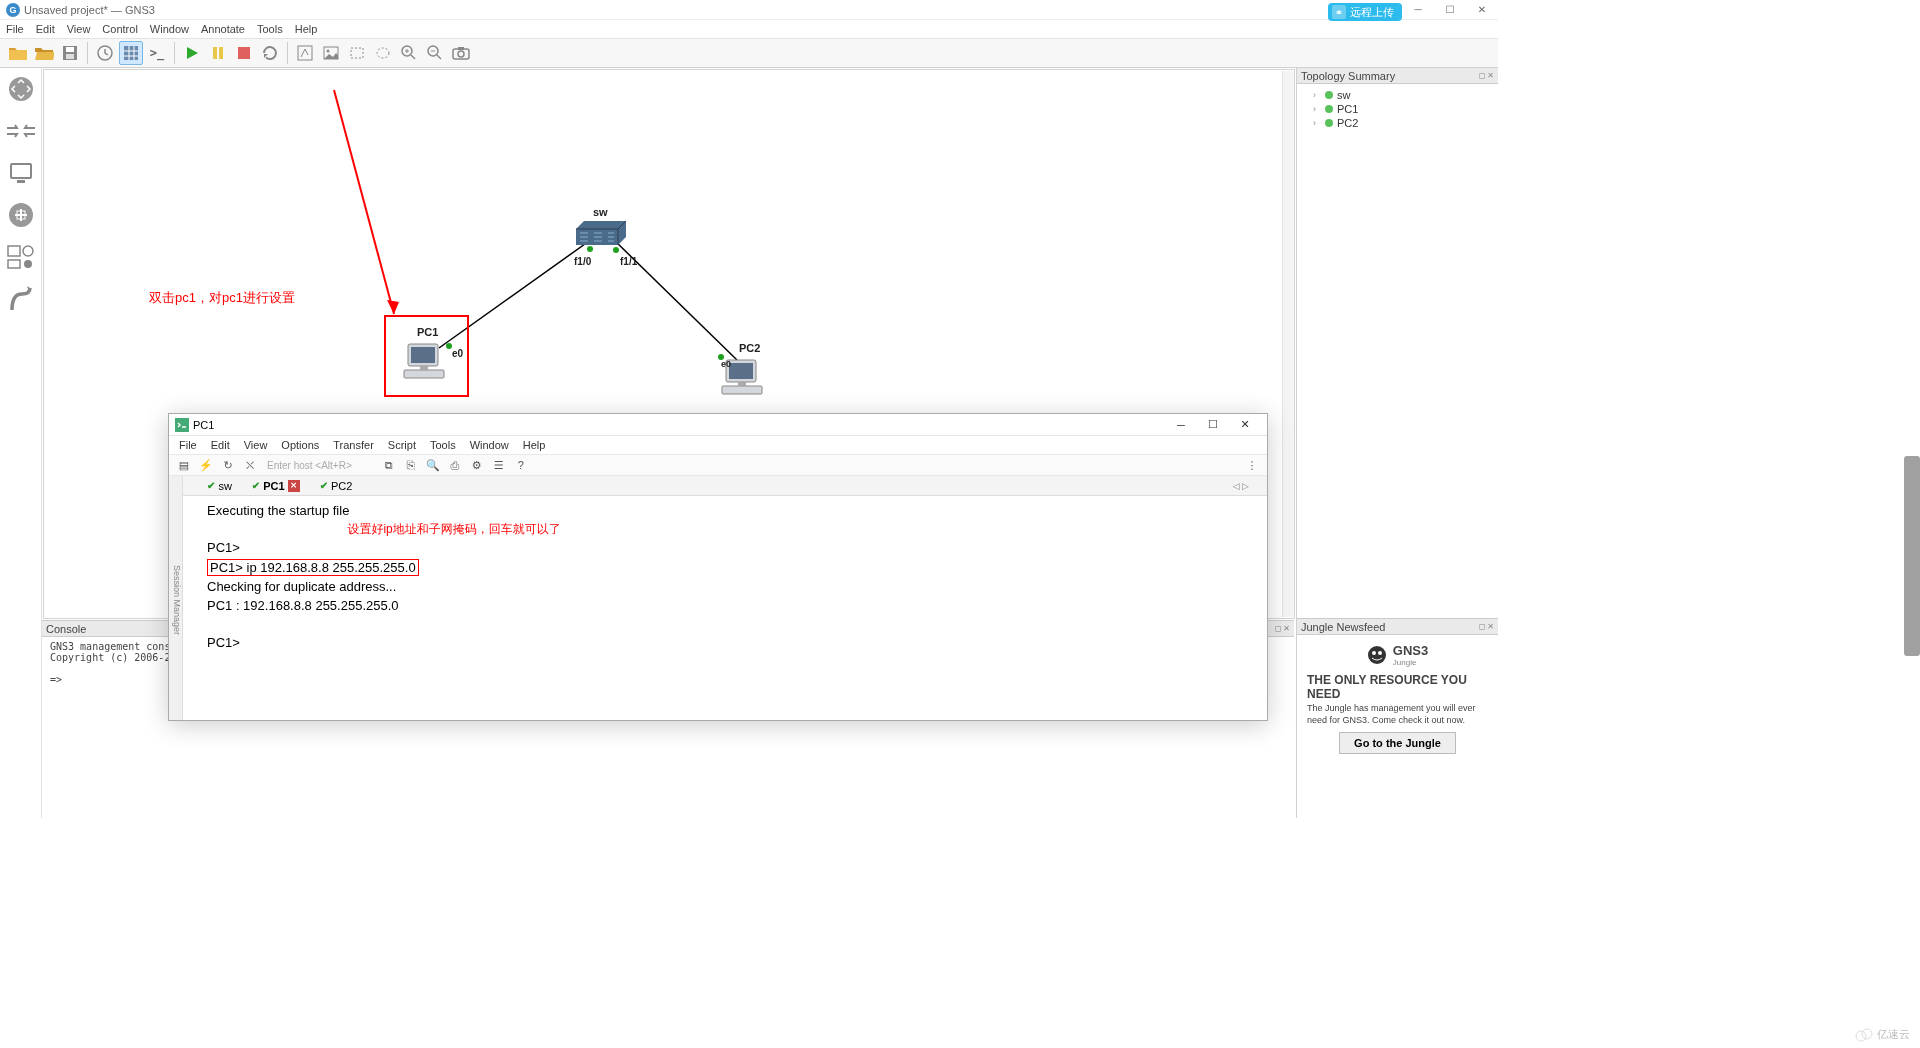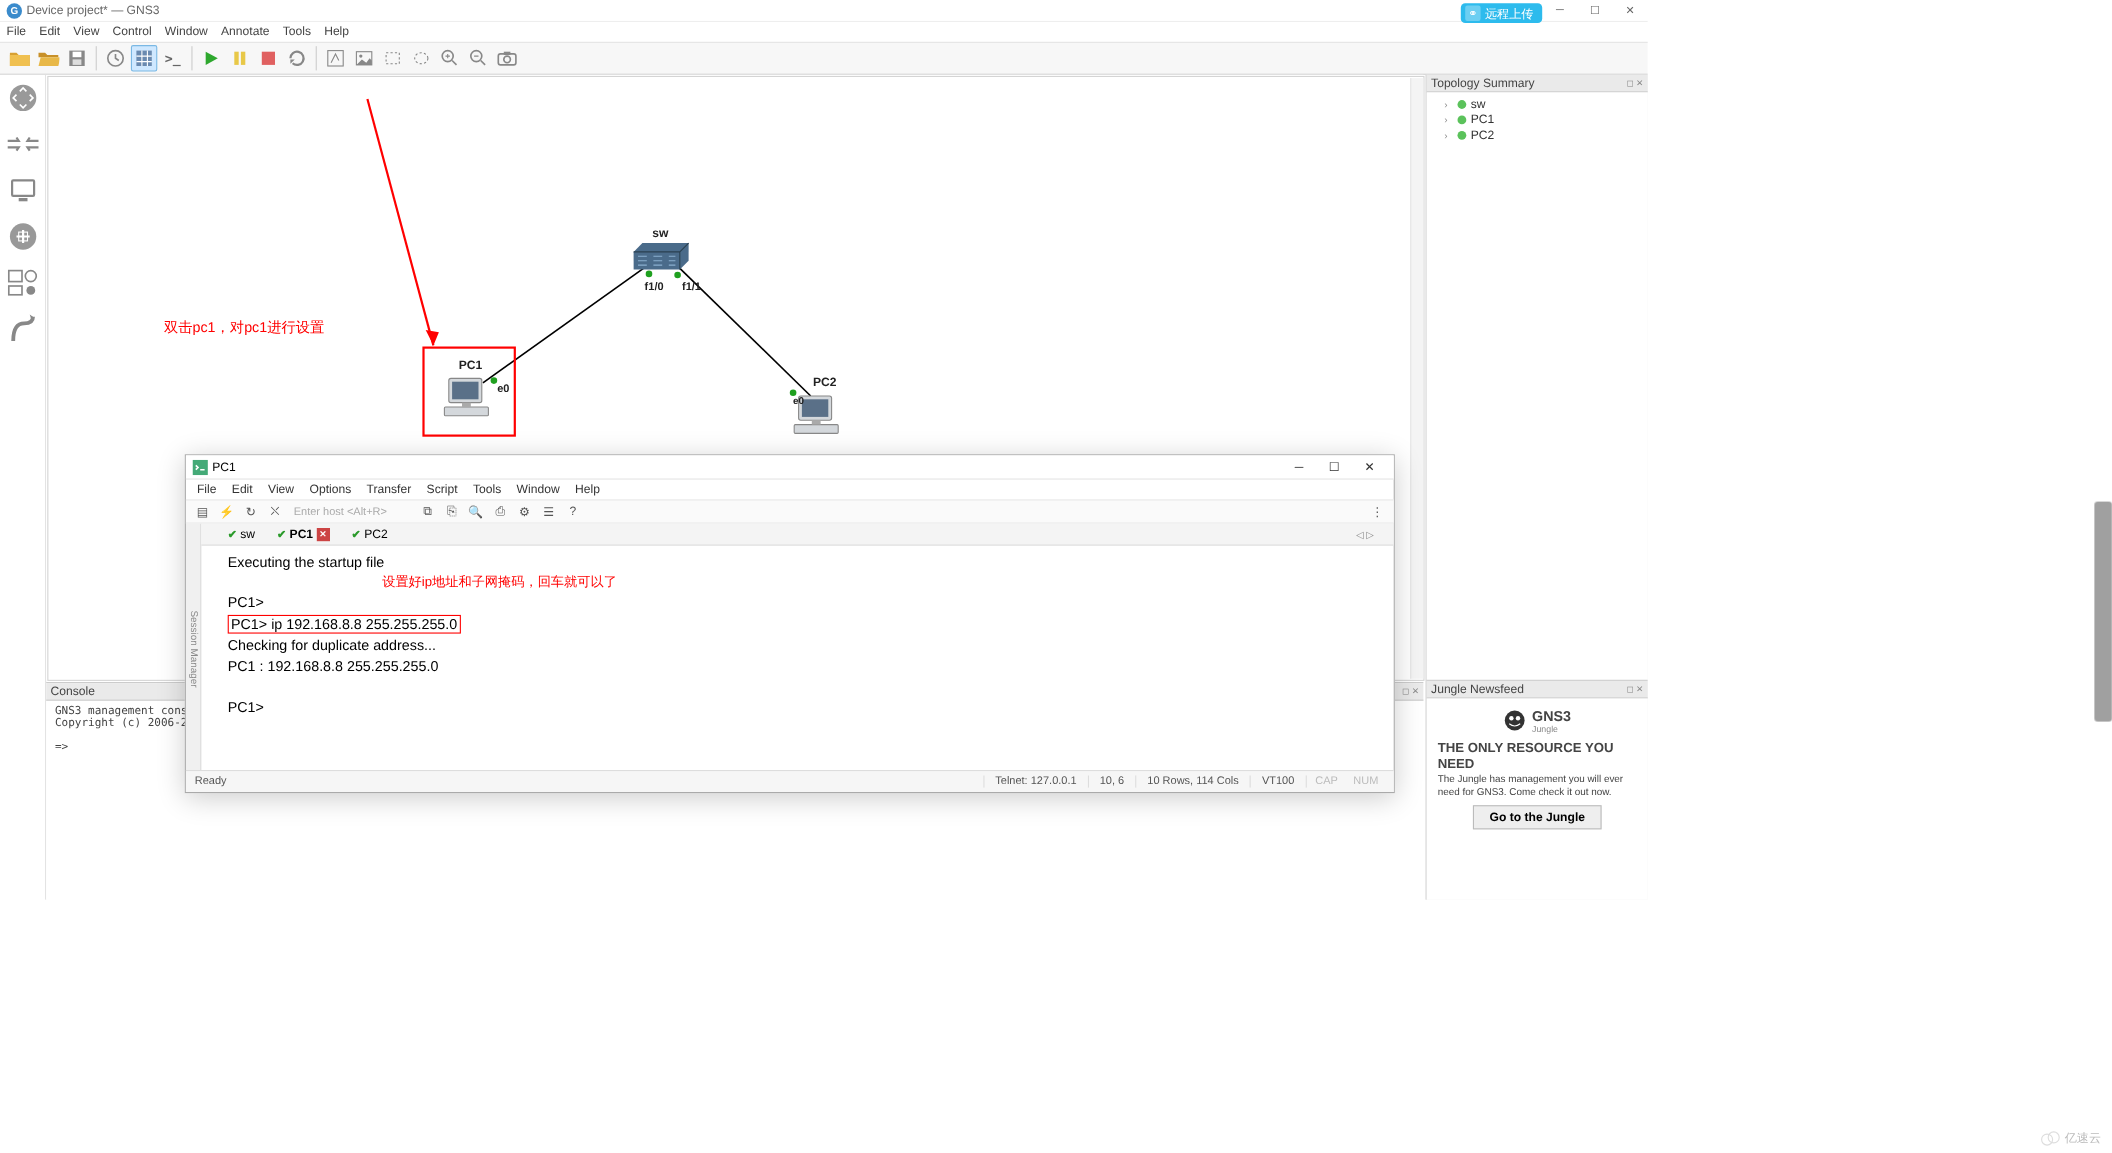--- a/index.html
+++ b/index.html
@@ -93,21 +93,21 @@
 
 .canvas-scroll { position:absolute; right:0; top:1px; bottom:1px; width:12px; background:#f4f4f4; border-left:1px solid #e4e4e4;}
 
 .resize-bar { position:fixed; right:0; top:456px; width:16px; height:200px; background:#a0a0a0; border-radius:3px; z-index:20;}
 </style>
 </head>
 <body>
 
 <div class="titlebar">
   <span class="icon-app">G</span>
-  <span class="title">Device project* — GNS3</span>
+  <span class="title">Unsaved project* — GNS3</span>
   <div class="wincontrols">
     <span>─</span>
     <span>☐</span>
     <span>✕</span>
   </div>
 </div>
 
 <div class="upload-badge">
   <span class="chain">⚭</span>
   <span>远程上传</span>
@@ -284,21 +284,21 @@
       </svg>
 
       <div class="node-label" style="left:549px;top:136px;">sw</div>
       <div style="position:absolute;left:530px;top:149px;">
         <svg width="54" height="28" viewBox="0 0 54 28">
             <path d="M2 10 L10 2 L52 2 L52 18 L44 26 L2 26 Z" fill="#4a6b8a"></path>
             <path d="M2 10 L44 10 L52 2 M44 10 L44 26" stroke="#2a4050" fill="none"></path>
             <path d="M6 14h8M6 18h8M6 22h8M20 14h8M20 18h8M20 22h8M34 14h6M34 18h6M34 22h6" stroke="#8ab0d0" stroke-width="1"></path>
           </svg>
       </div>
-      <div class="port-label" style="left:542px;top:186px;">f1/0</div>
+      <div class="port-label" style="left:530px;top:186px;">f1/0</div>
       <div class="port-label" style="left:576px;top:186px;">f1/1</div>
       <div class="port-dot" style="left:543px;top:176px;"></div>
       <div class="port-dot" style="left:569px;top:177px;"></div>
 
       <div class="select-rect" style="left:340px;top:245px;width:85px;height:82px;"></div>
       <div class="node-label" style="left:373px;top:256px;">PC1</div>
       <div class="pc-box" style="left:358px;top:272px;">
         <svg viewBox="0 0 44 38">
             <rect x="6" y="2" width="30" height="22" rx="2" fill="#d4d8dc" stroke="#888"></rect>
             <rect x="9" y="5" width="24" height="16" fill="#5a7088"></rect>
@@ -456,29 +456,20 @@
       <div class="crt-term"><span>Executing the startup file</span>
                   <span class="hl">设置好ip地址和子网掩码，回车就可以了</span>
 <span>PC1&gt;</span>
 <span style="border:1.5px solid #f00;padding:0 2px;"><span>PC1&gt; ip 192.168.8.8 255.255.255.0</span></span>
 <span>Checking for duplicate address...</span>
 <span>PC1 : 192.168.8.8 255.255.255.0</span>
 
 <span>PC1&gt;</span></div>
     </div>
   </div>
-  <div class="crt-status">
-    <span>Ready</span>
-    <span style="margin-left:auto;border-left:1px solid #ddd;padding:0 10px;">Telnet: 127.0.0.1</span>
-    <span style="border-left:1px solid #ddd;padding:0 10px;">10,  6</span>
-    <span style="border-left:1px solid #ddd;padding:0 10px;">10 Rows, 114 Cols</span>
-    <span style="border-left:1px solid #ddd;padding:0 10px;">VT100</span>
-    <span style="border-left:1px solid #ddd;padding:0 8px;color:#bbb;">CAP</span>
-    <span style="padding:0 6px;color:#bbb;">NUM</span>
-  </div>
 </div>
 
 <div class="resize-bar"></div>
 
 <div class="watermark">
   <svg width="18" height="14" viewBox="0 0 18 14">
       <ellipse cx="6" cy="8" rx="5" ry="5" fill="none" stroke="#bbb"></ellipse>
       <ellipse cx="12" cy="6" rx="5" ry="5" fill="none" stroke="#bbb"></ellipse>
     </svg>
   <span>亿速云</span>

